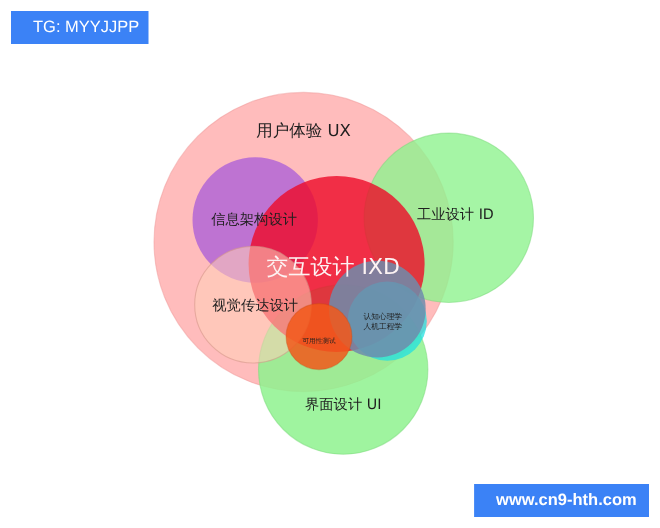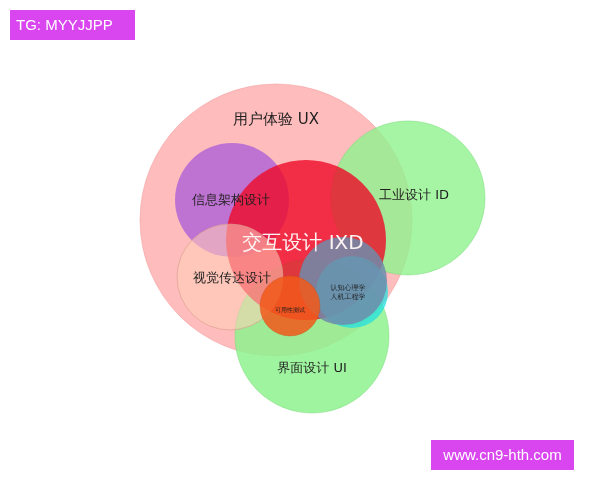--- a/index.html
+++ b/index.html
@@ -9,40 +9,41 @@
     }
     body {
       width: 600px;
       height: 480px;
       position: relative;
       overflow: hidden;
       font-family: "DejaVu Sans", "Liberation Sans", sans-serif;
     }
     .badge {
       position: absolute;
-      background: #d946ef;
+      background: #3b82f6;
       color: #ffffff;
       font-family: "Liberation Sans", "DejaVu Sans", sans-serif;
       font-size: 15px;
       line-height: 30px;
       height: 30px;
-      padding: 0 6px;
+      padding: 0 20px;
       box-sizing: border-box;
       white-space: nowrap;
     }
     .badge-top {
       left: 10px;
       top: 10px;
       width: 125px;
     }
     .badge-bottom {
       left: 431px;
       top: 440px;
-      width: 143px;
+      width: 159px;
       text-align: center;
+      font-weight: bold;
     }
     svg.venn {
       position: absolute;
       left: 0;
       top: 0;
     }
     .lbl {
       font-family: "DejaVu Sans", "Liberation Sans", sans-serif;
       fill: #1f1f1f;
     }

